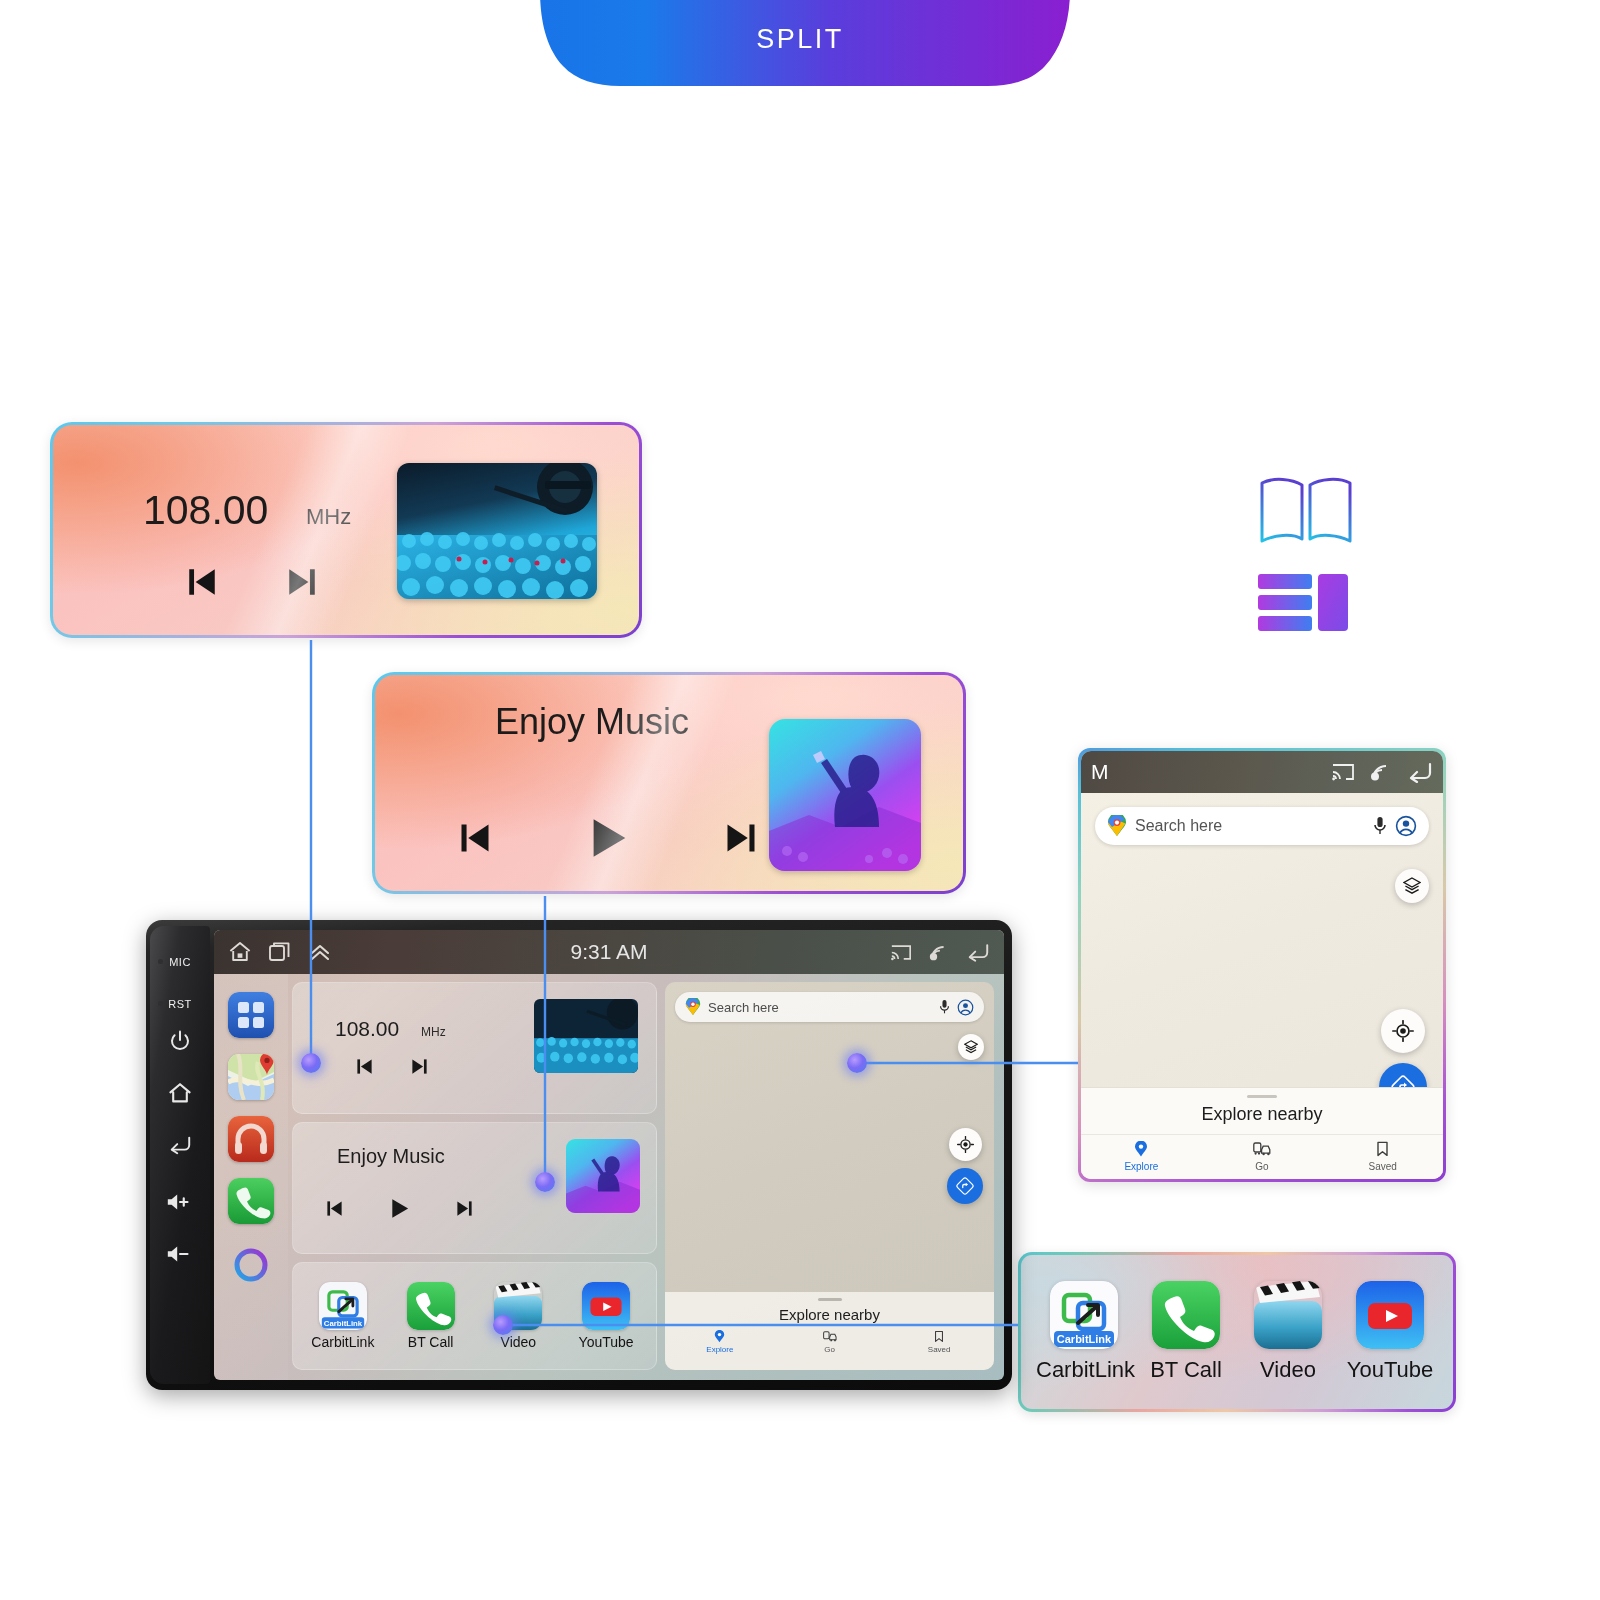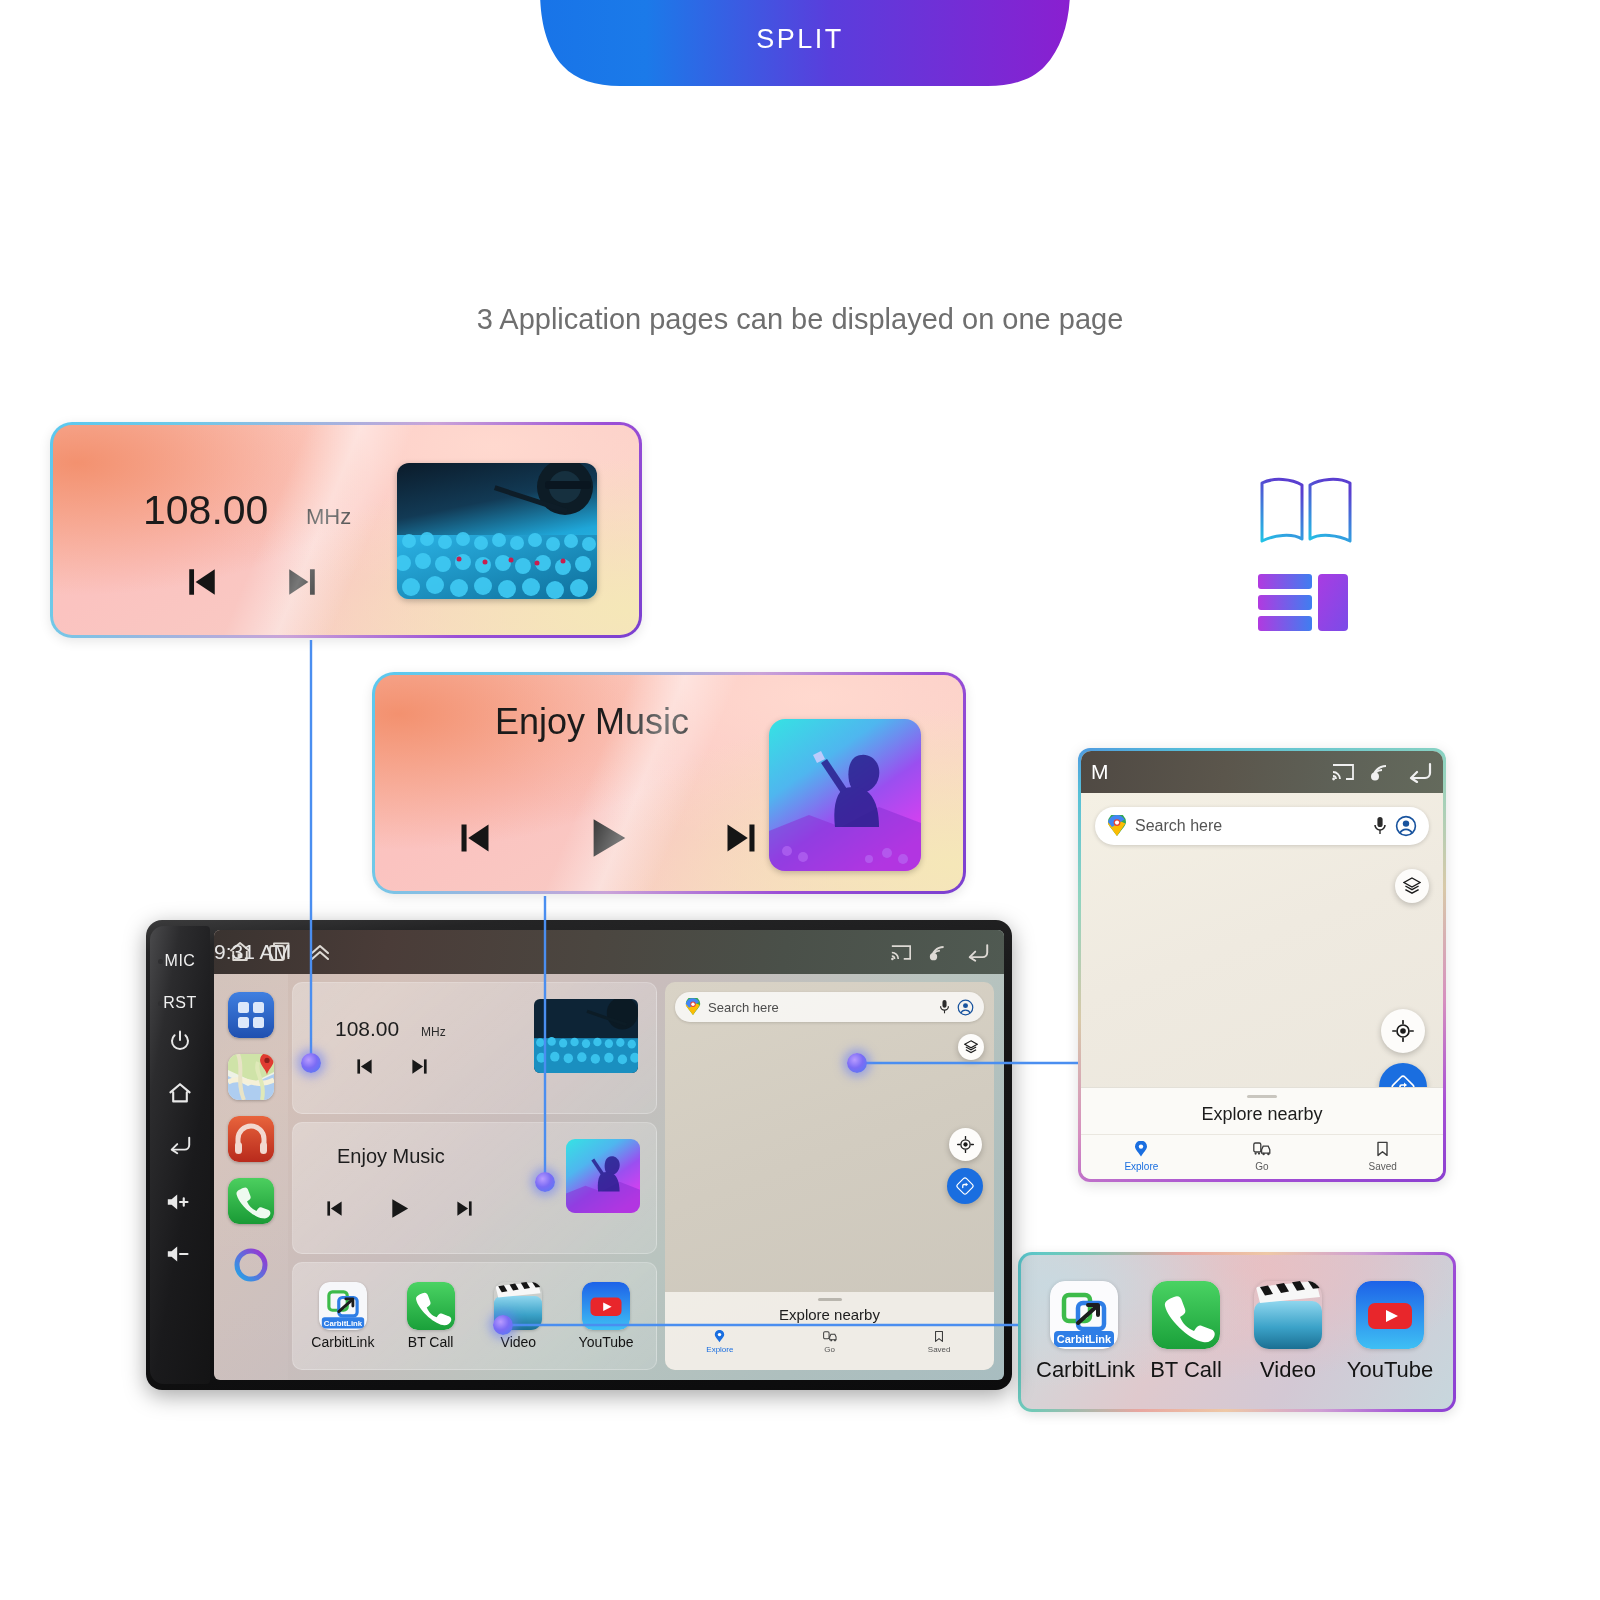--- a/index.html
+++ b/index.html
@@ -148,31 +148,31 @@
     position:absolute; inset:0; border-radius: 16px;
     background: linear-gradient(175deg,#3b3b3c 0%,#242425 6%,#161617 30%,#111112 75%,#0c0c0d 100%);
     box-shadow: 0 6px 22px rgba(0,0,0,.35);
   }
   .dev-bezelL {
     position:absolute; left: 4px; top: 6px; width: 60px; height: 458px; border-radius: 14px 4px 4px 14px;
     background: linear-gradient(100deg,#4a4a4c 0%,#2c2c2e 22%,#1a1a1c 60%,#141415 100%);
   }
   .bezel-item { position:absolute; left:0; width: 60px; text-align:center; color:#f0f0f0; }
   .bezel-dot { width: 5px; height:5px; border-radius:50%; background:#2f2f31; position:absolute; left: 8px; top: 7px; }
-  .bezel-txt { font-size: 16px; letter-spacing:.5px; }
+  .bezel-txt { font-size: 11px; letter-spacing:.5px; }
   .screen {
     position:absolute; left: 68px; top: 10px; width: 790px; height: 450px; border-radius: 6px; overflow:hidden;
     background: linear-gradient(135deg,#cdbcb4 0%, #d3c0b8 18%, #c9bdbc 40%, #b9c4bf 62%, #aebfbe 82%, #a8bdc0 100%);
   }
   .scr-status {
     height: 44px; width:100%; position:relative; display:flex; align-items:center;
     background: linear-gradient(100deg,#3a3330 0%,#4a3c38 22%,#4b4640 48%,#4a5049 72%,#505a52 100%);
   }
   .scr-status .left { display:flex; gap: 16px; margin-left: 14px; align-items:center; }
-  .scr-status .clock { position:absolute; left:0; width:100%; text-align:left; color:#e6e6e6; font-size: 21px; }
+  .scr-status .clock { position:absolute; left:0; width:100%; text-align:center; color:#e6e6e6; font-size: 21px; }
   .scr-status .right { position:absolute; right: 14px; display:flex; gap: 16px; align-items:center; }
   .scr-body { position:relative; height: calc(100% - 44px); display:flex; }
   .dock {
     width: 74px; height:100%; display:flex; flex-direction:column; align-items:center;
     padding-top: 18px; gap: 16px;
     background: linear-gradient(180deg, rgba(255,255,255,.10), rgba(255,255,255,.03));
   }
   .dock-ico { width: 46px; height: 46px; border-radius: 11px; position:relative; overflow:hidden;
               box-shadow: 0 1px 3px rgba(0,0,0,.25); }
   .panes { flex:1; display:flex; gap: 8px; padding: 8px 10px 10px 4px; }
@@ -235,21 +235,20 @@
           <stop offset="55%" stop-color="#5a3ddc"></stop>
           <stop offset="100%" stop-color="#8a1fd0"></stop>
         </linearGradient>
       </defs>
       <path d="M540,-10 L1070,-10 C1070,20 1062,48 1045,66 C1032,80 1012,86 988,86 L620,86
                C596,86 576,80 563,66 C546,48 540,20 540,-10 Z" fill="url(#bgrad)"></path>
     </svg>
     <div class="banner-label">SPLIT</div>
   </div>
 
-  <div class="page-subtitle">3 Application pages can be displayed on one page</div>
 
   <div class="gcard" id="radio-card">
     <div class="inner">
       <div class="radio-freq">108.00</div>
       <div class="radio-unit">MHz</div>
       <div class="radio-ctrls">
         <svg class="tri-ico" viewBox="0 0 32 32">
           <path d="M28 4 L10 16 L28 28 Z" fill="#151515"></path>
             <rect x="4" y="4" width="4.5" height="24" fill="#151515"></rect>
         </svg>

